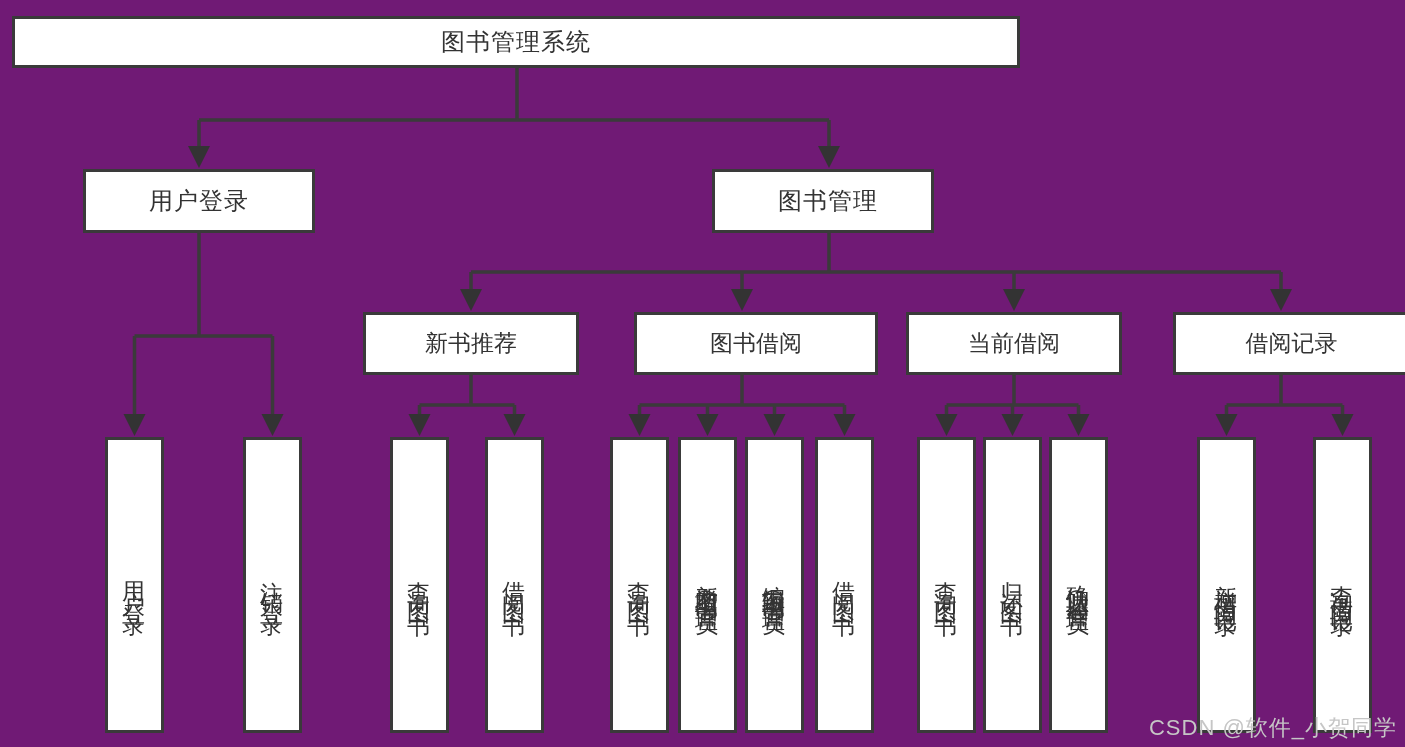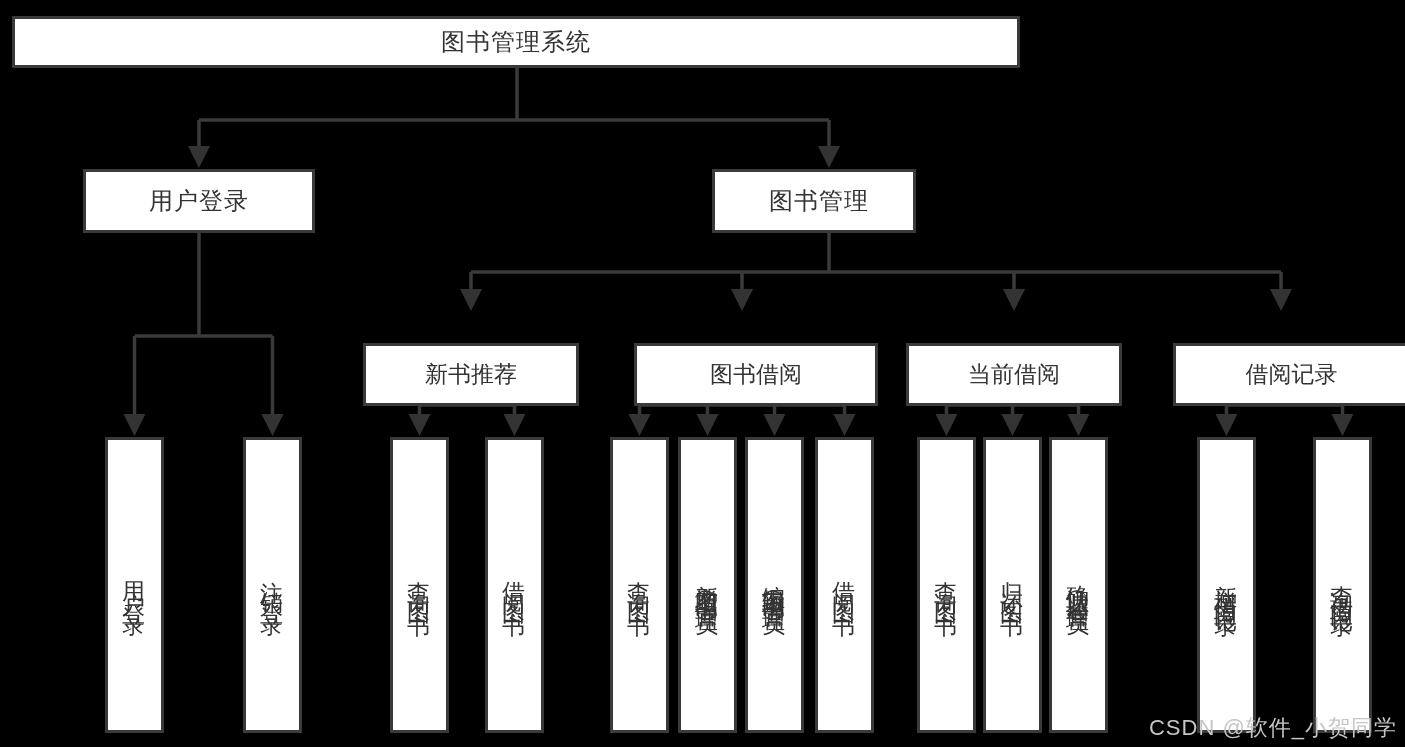--- a/index.html
+++ b/index.html
@@ -1,20 +1,20 @@
 <!DOCTYPE html>
 <html><head>
 <meta charset="utf-8">
 <style>
   html, body { margin: 0; padding: 0; background: #ffffff; }
   #stage {
     position: relative;
     width: 1405px;
     height: 747px;
-    background: #000000;
+    background: #701a75;
     font-family: "Liberation Sans", sans-serif;
     color: #333333;
     overflow: hidden;
   }
   #wires {
     position: absolute;
     left: 0; top: 0;
     width: 1405px; height: 747px;
     pointer-events: none;
   }
@@ -26,22 +26,22 @@
     display: flex;
     align-items: center;
     justify-content: center;
     text-align: center;
     color: #333333;
   }
   .h-node { font-size: 24px; letter-spacing: 1px; }
   .root-node   { left: 12px;   top: 16px;  width: 1008px; height: 52px; }
   .l2-node     { top: 169px;   height: 64px; }
   .l2-a        { left: 83px;   width: 232px; }
-  .l2-b        { left: 712px;  width: 204px; padding-left: 10px; }
-  .l3-node     { top: 312px;   height: 63px; font-size: 23px; margin-top: 31px; }
+  .l2-b        { left: 712px;  width: 222px; padding-left: 10px; }
+  .l3-node     { top: 312px;   height: 63px; font-size: 23px; }
   .l3-a { left: 363px;  width: 216px; }
   .l3-b { left: 634px;  width: 244px; }
   .l3-c { left: 906px;  width: 216px; }
   .l3-d { left: 1173px; width: 237px; }
   .leaf {
     top: 437px;
     width: 59px;
     height: 296px;
     font-size: 23px;
     writing-mode: vertical-rl;

